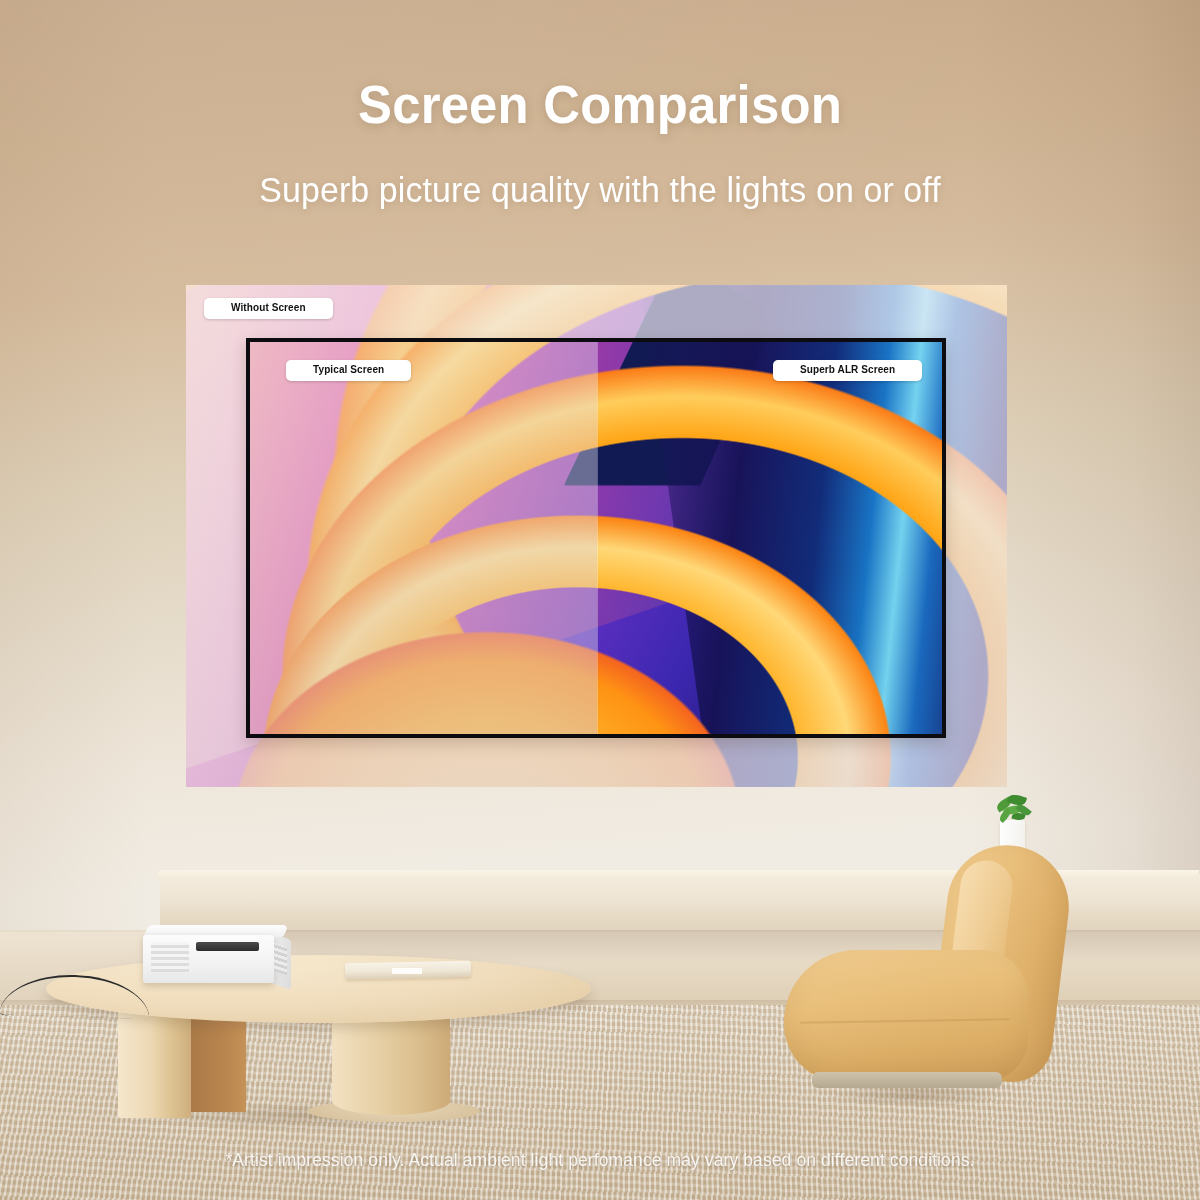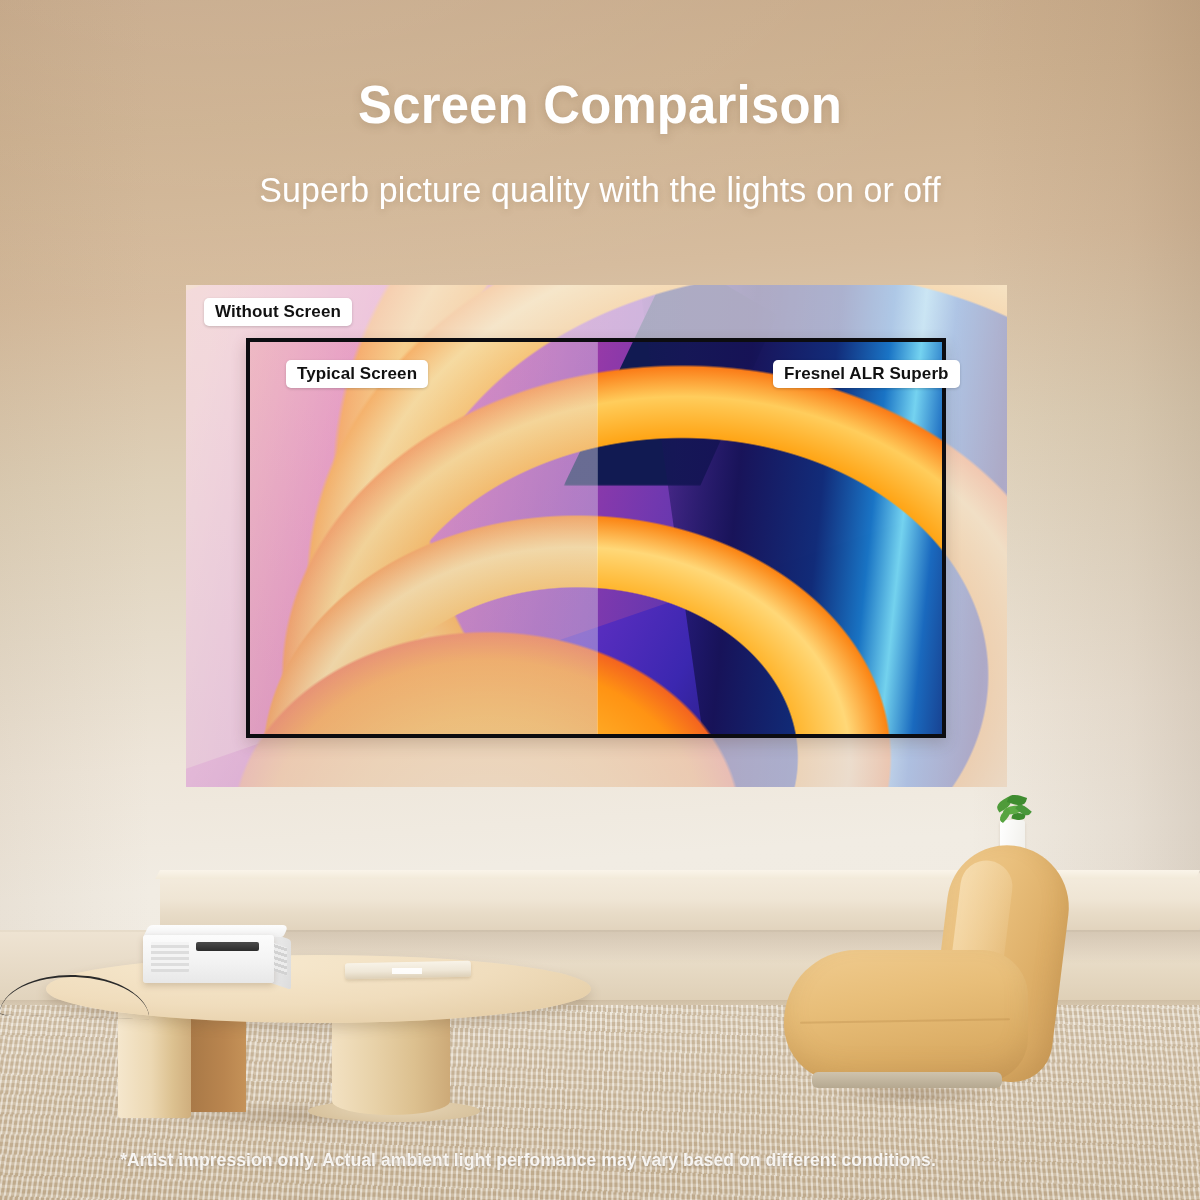--- a/index.html
+++ b/index.html
@@ -107,21 +107,21 @@
     background:linear-gradient(180deg,rgba(255,255,255,.10),rgba(190,180,205,.16));
   }
   .divider{
     position:absolute;left:347px;top:0;width:1px;height:100%;
     background:rgba(255,255,255,.30);
   }
 
   
   .chip{
     position:absolute;background:#fff;border-radius:5px;
-    padding:5px 11px 6px;color:#111;font-size:17px;font-weight:700;
+    padding:5px 27px 6px;color:#111;font-size:10px;font-weight:700;
     letter-spacing:.1px;white-space:nowrap;line-height:1;
     box-shadow:0 1px 3px rgba(0,0,0,.18);
   }
   #chip-without{left:204px;top:298px;}
   #chip-typical{left:286px;top:360px;}
   #chip-fresnel{left:773px;top:360px;}
 
   
   .title{
     position:absolute;top:74px;left:0;width:1200px;text-align:center;
@@ -129,22 +129,22 @@
     transform:scaleX(.96);
     text-shadow:0 2px 10px rgba(120,90,60,.28);
   }
   .subtitle{
     position:absolute;top:170px;left:0;width:1200px;text-align:center;
     font-size:35px;font-weight:400;color:#fff;letter-spacing:.1px;
     transform:scaleX(.97);
     text-shadow:0 2px 8px rgba(120,90,60,.22);
   }
   .footnote{
-    position:absolute;top:1150px;left:8px;width:1040px;text-align:center;
-    font-size:17.5px;font-weight:700;color:rgba(255,255,255,.88);
+    position:absolute;top:1150px;left:0;width:1200px;text-align:center;
+    font-size:17.5px;font-weight:400;color:rgba(255,255,255,.88);
     letter-spacing:.1px;
     text-shadow:0 1px 3px rgba(90,70,50,.35);
   }
 
   
   .floor{
     position:absolute;left:0;top:930px;width:1200px;height:270px;
     background:linear-gradient(180deg,#e7dcca 0%,#e2d5c0 12%,#d9c9b0 30%,#cfbda2 60%,#c9b69b 100%);
   }
   .rug{
@@ -391,21 +391,21 @@
         </div>
       </div>
       <div class="typical-wash"></div>
       <div class="typical-wash2"></div>
       <div class="divider"></div>
     </div>
   </div>
 
   <div class="chip" id="chip-without">Without Screen</div>
   <div class="chip" id="chip-typical">Typical Screen</div>
-  <div class="chip" id="chip-fresnel">Fresnel ALR Superb</div>
+  <div class="chip" id="chip-fresnel">Superb ALR Screen</div>
 
   <div class="ledge-shadow"></div>
   <div class="ledge"></div>
   <div class="ledge-top"></div>
 
   <div class="books-ledge"></div>
   <div class="books-ledge2"></div>
   <div class="book-blue"></div>
   <div class="vase"></div>
   <div>

